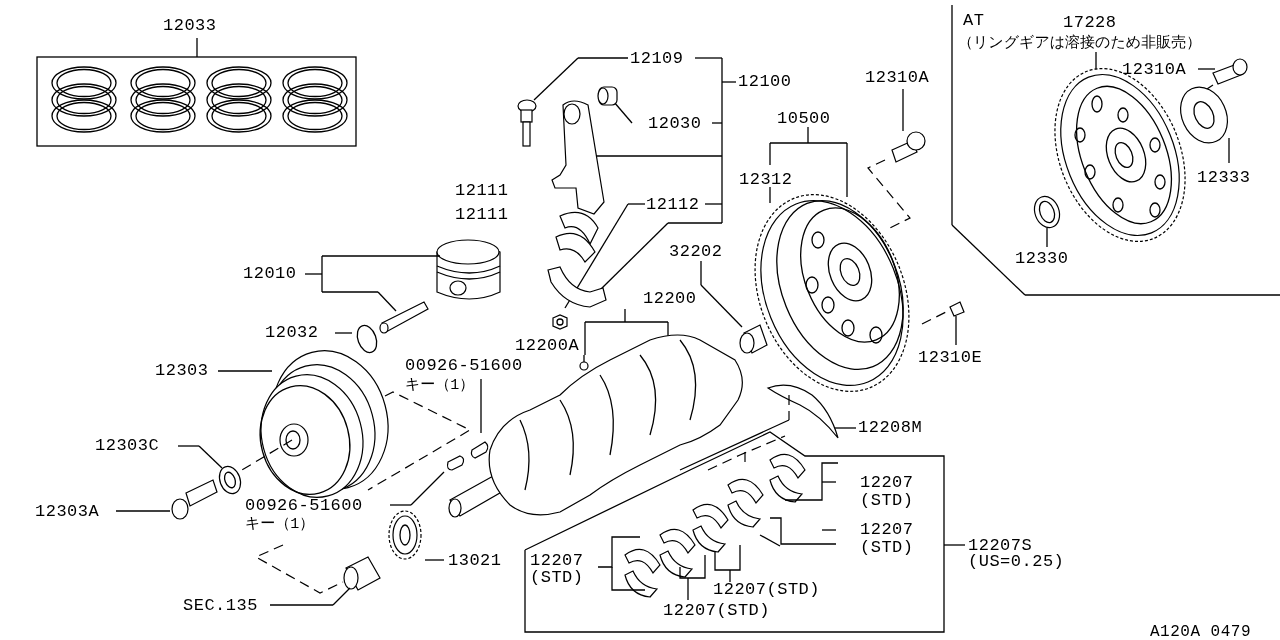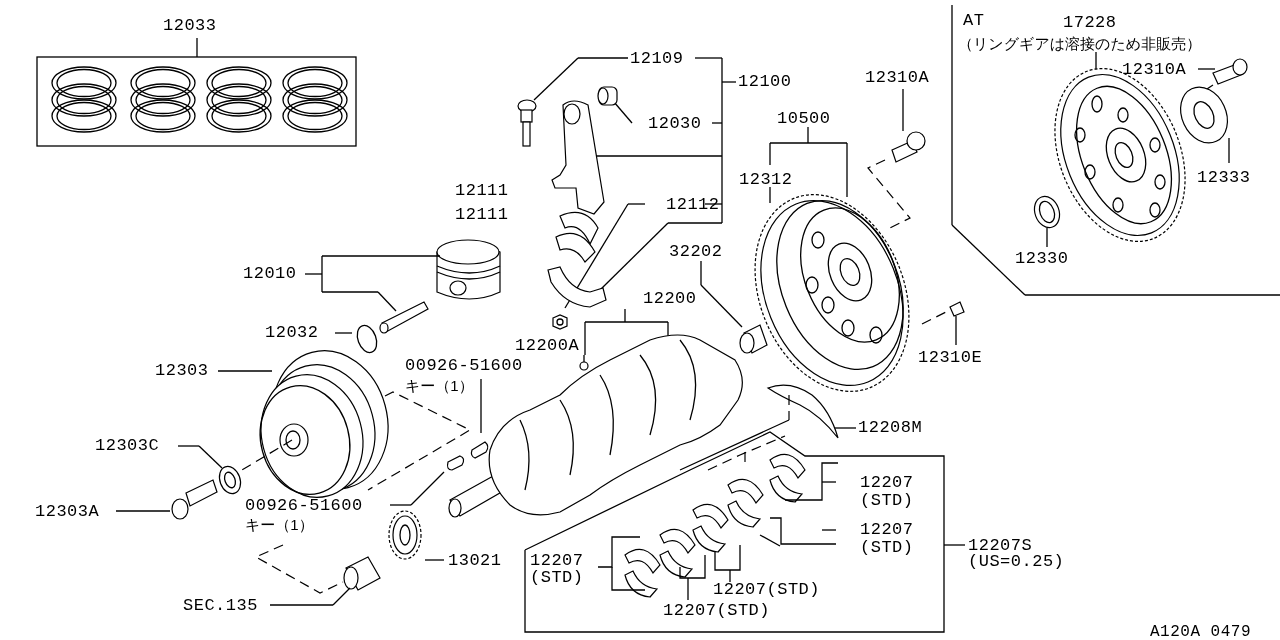--- a/index.html
+++ b/index.html
@@ -1,19 +1,19 @@
 <!DOCTYPE html>
 <html><head>
 <meta charset="utf-8">
 <style>
   html,body{margin:0;padding:0;background:#fff;}
   body{width:1280px;height:640px;position:relative;overflow:hidden;font-family:"DejaVu Sans Mono","Liberation Mono",monospace;color:#000;}
   svg{position:absolute;left:0;top:0;}
   .lbl{position:absolute;font-size:17px;line-height:18px;white-space:nowrap;letter-spacing:0.5px;font-family:Liberation Mono, monospace;}
-  .lbl2{position:absolute;font-size:17px;line-height:18px;white-space:nowrap;font-family:Liberation Sans, sans-serif;}
+  .lbl2{position:absolute;font-size:17px;line-height:18px;white-space:nowrap;font-family:Liberation Mono, monospace;}
   .ln{stroke:#000;stroke-width:1.3;fill:none;}
   .dash{stroke:#000;stroke-width:1.2;fill:none;stroke-dasharray:10 6;}
   .part{stroke:#000;stroke-width:1.2;fill:#fff;}
 </style>
 </head>
 <body>
 
 <svg width="1280" height="640" viewBox="0 0 1280 640">
 
   <g>
@@ -329,21 +329,21 @@
 
 <div class="lbl" style="left:163px;top:17px">12033</div>
 <div class="lbl" style="left:630px;top:50px">12109</div>
 <div class="lbl" style="left:738px;top:73px">12100</div>
 <div class="lbl" style="left:648px;top:115px">12030</div>
 <div class="lbl" style="left:865px;top:69px">12310A</div>
 <div class="lbl" style="left:777px;top:110px">10500</div>
 <div class="lbl" style="left:739px;top:171px">12312</div>
 <div class="lbl" style="left:455px;top:182px">12111</div>
 <div class="lbl" style="left:455px;top:206px">12111</div>
-<div class="lbl" style="left:666px;top:196px">12112</div>
+<div class="lbl" style="left:646px;top:196px">12112</div>
 <div class="lbl" style="left:669px;top:243px">32202</div>
 <div class="lbl" style="left:243px;top:265px">12010</div>
 <div class="lbl" style="left:643px;top:290px">12200</div>
 <div class="lbl" style="left:265px;top:324px">12032</div>
 <div class="lbl" style="left:515px;top:337px">12200A</div>
 <div class="lbl" style="left:918px;top:349px">12310E</div>
 <div class="lbl" style="left:155px;top:362px">12303</div>
 <div class="lbl" style="left:405px;top:357px">00926-51600</div>
 <div class="lbl2" style="left:405px;top:377px;font-size:15px">キー（1）</div>
 <div class="lbl" style="left:858px;top:419px">12208M</div>

